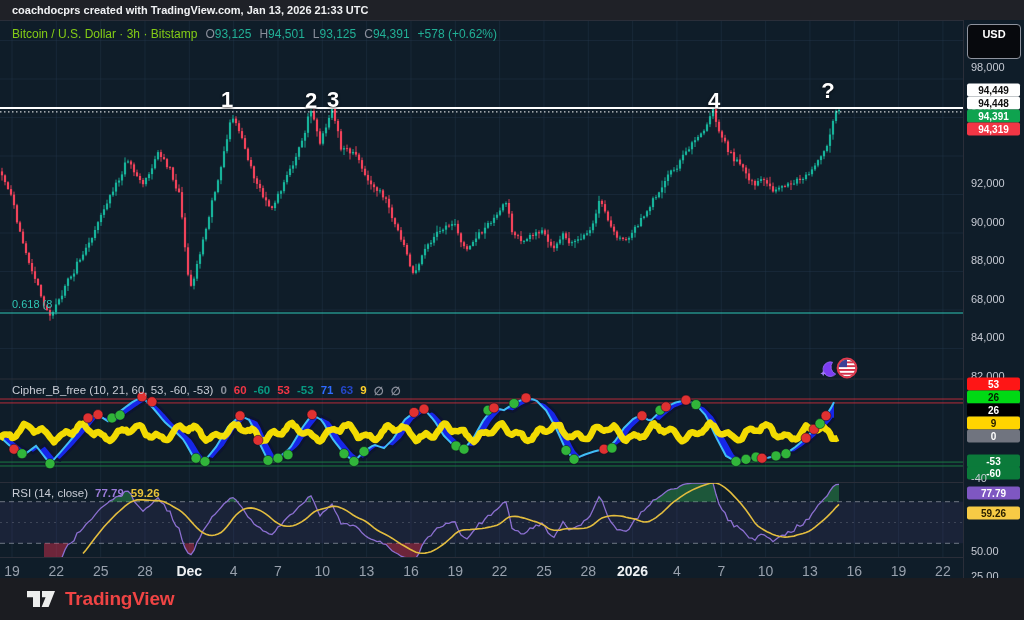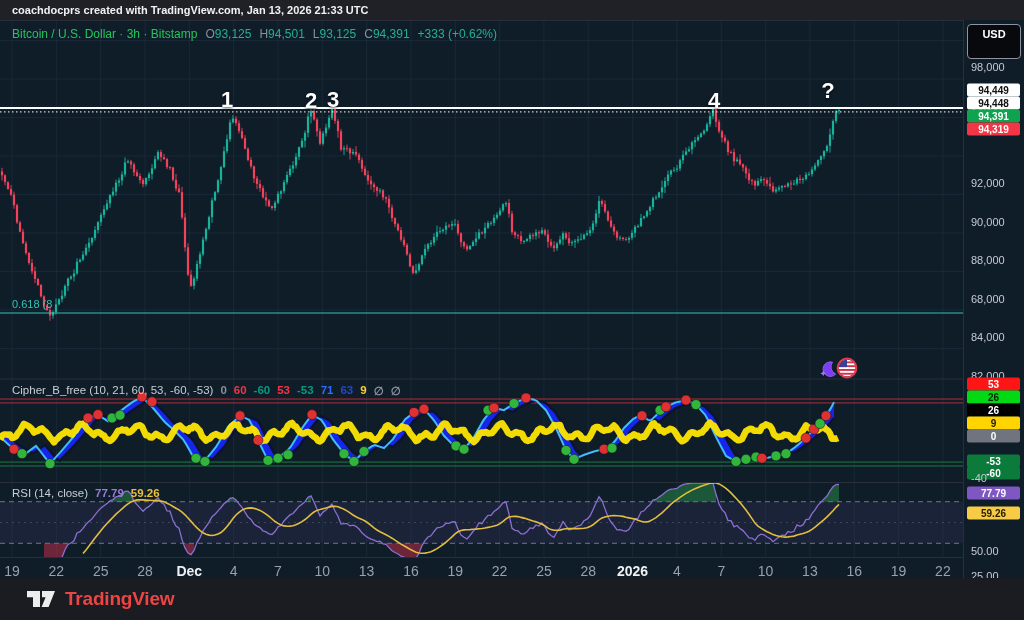--- a/index.html
+++ b/index.html
@@ -4,21 +4,21 @@
 <style>
   html,body{margin:0;padding:0;background:#000;}
   #app{position:relative;width:1024px;height:620px;overflow:hidden;
        font-family:"Liberation Sans",sans-serif;background:#0f1d29;}
   .topbar{position:absolute;left:0;top:0;width:1024px;height:20px;background:#1f2127;
           color:#f0f1f3;font-size:11px;font-weight:700;line-height:20px;padding-left:12px;
           box-sizing:border-box;white-space:nowrap;}
   .chart-area{position:absolute;left:0;top:20px;width:963px;height:558px;border-top:1px solid #2a2e39;box-sizing:border-box;}
   #plot{position:absolute;left:0;top:0;display:block;}
   .ohlc{position:absolute;left:12px;top:6px;font-size:12px;display:flex;gap:8px;align-items:center;white-space:nowrap;z-index:5;}
-  .ohlc .t{color:#22c55e;font-weight:500;text-align:center;}
+  .ohlc .t{color:#84cc16;font-weight:500;text-align:center;}
   .ohlc .lbl{color:#8a8f9b;}
   .ohlc .val{color:#22b096;}
   .wave-num{position:absolute;transform:translateX(-50%);color:#fff;font-size:22px;font-weight:700;
             text-shadow:0 1px 3px rgba(0,0,0,.7);z-index:4;line-height:1;}
   .fib{position:absolute;font-size:11px;color:#2fc6b5;z-index:4;}
   .ind-title{position:absolute;left:12px;font-size:11.5px;color:#c9cdd6;display:flex;gap:7px;z-index:5;white-space:nowrap;}
   .ind-title .vals{display:flex;gap:7px;font-weight:700;}
   .sticker{position:absolute;z-index:6;line-height:0;}
   .time-strip{position:absolute;left:0;top:536px;width:963px;height:22px;border-top:1px solid #2a2e39;box-sizing:border-box;}
   .time-tick{position:absolute;top:5px;transform:translateX(-50%);font-size:14px;color:#98a0ac;}
@@ -732,21 +732,21 @@
           <line x1="0" x2="963" y1="461.5" y2="461.5" stroke="#2a2e39" stroke-width="1"></line>
         </g>
       </svg>
 
     <div class="ohlc">
       <span class="t">Bitcoin / U.S. Dollar · 3h · Bitstamp</span>
       <span><span class="lbl">O</span><span class="val">93,125</span></span>
       <span><span class="lbl">H</span><span class="val">94,501</span></span>
       <span><span class="lbl">L</span><span class="val">93,125</span></span>
       <span><span class="lbl">C</span><span class="val">94,391</span></span>
-      <span class="val">+333 (+0.62%)</span>
+      <span class="val">+578 (+0.62%)</span>
     </div>
 
     <div id="overlays">
         <div class="wave-num" style="left: 227px; top: 68px;">1</div>
         <div class="wave-num" style="left: 311px; top: 69px;">2</div>
         <div class="wave-num" style="left: 333px; top: 68px;">3</div>
         <div class="wave-num" style="left: 714px; top: 69px;">4</div>
         <div class="wave-num" style="left: 828px; top: 59px;">?</div>
         <div class="fib" style="left: 12px; top: 277px;">0.618 (8</div>
         <div class="sticker" style="left: 819px; top: 339px;"><svg width="19" height="19" viewBox="0 0 19 19">

